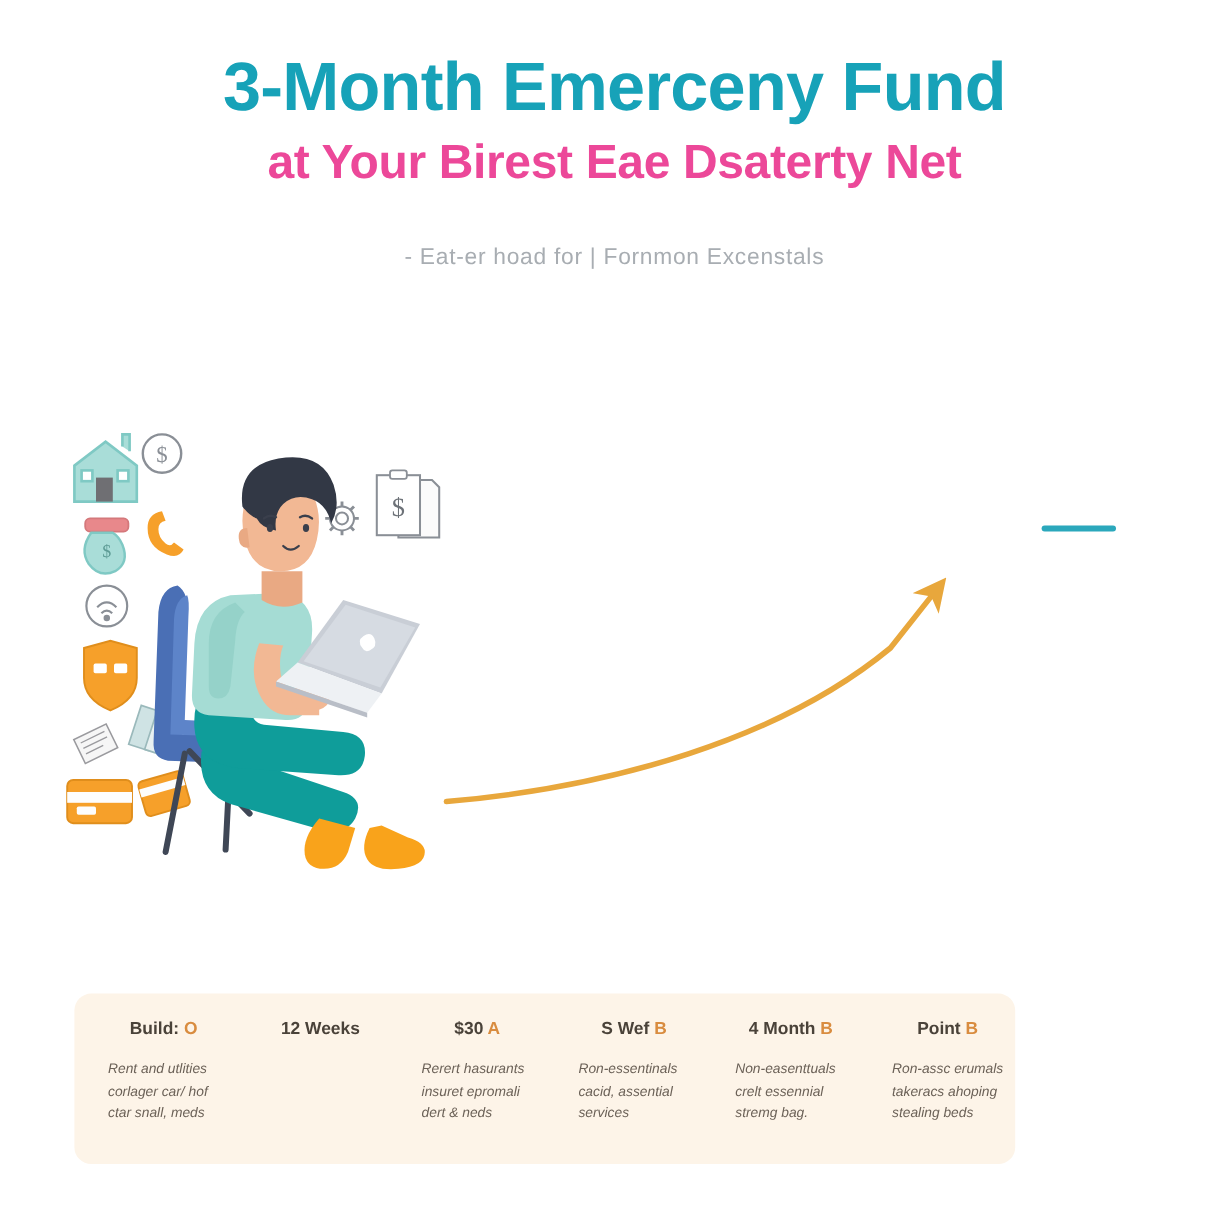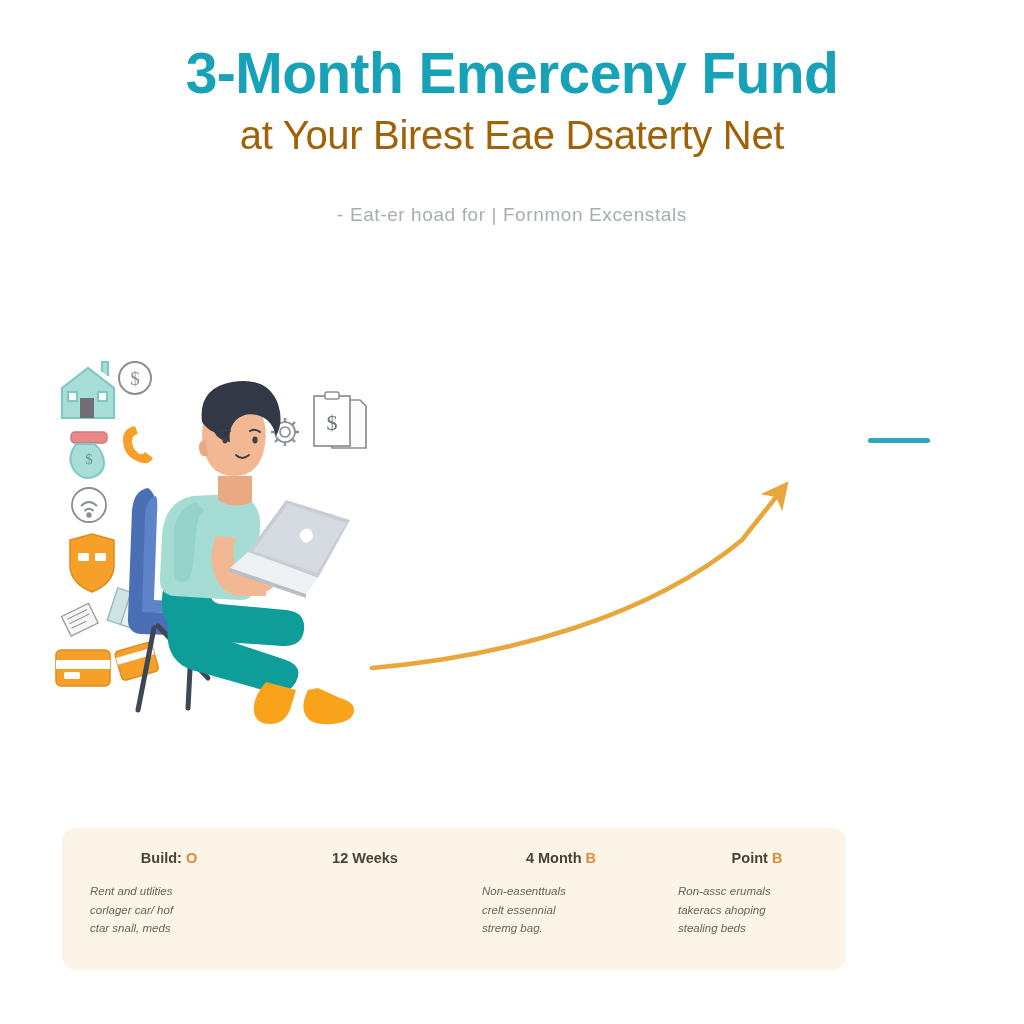--- a/index.html
+++ b/index.html
@@ -32,23 +32,23 @@
   .title-main {
     font-size: 57px;
     font-weight: 700;
     letter-spacing: -0.6px;
     color: #17A2B8;
     line-height: 1.02;
     white-space: nowrap;
   }
   .title-sub {
     font-size: 40px;
-    font-weight: 400;
+    font-weight: 700;
     letter-spacing: -0.3px;
-    color: #a16207;
+    color: #ec4899;
     line-height: 1.05;
     margin-top: 12px;
     white-space: nowrap;
   }
   .tagline {
     margin-top: 48px;
     font-size: 19px;
     font-weight: 400;
     color: #a8adb2;
     letter-spacing: 0.6px;
@@ -282,21 +282,37 @@
         <div>Rent and utlities</div>
         <div>corlager car/ hof</div>
         <div>ctar snall, meds</div>
       </div>
     </div>
 
     <div class="card">
       <div class="card-heading"><span>12 Weeks</span><span class="accent"></span></div>
     </div>
 
-
+    <div class="card">
+      <div class="card-heading"><span>$30 </span><span class="accent">A</span></div>
+      <div class="card-body">
+        <div>Rerert hasurants</div>
+        <div>insuret epromali</div>
+        <div>dert &amp; neds</div>
+      </div>
+    </div>
+
+    <div class="card">
+      <div class="card-heading"><span>S Wef </span><span class="accent">B</span></div>
+      <div class="card-body">
+        <div>Ron-essentinals</div>
+        <div>cacid, assential</div>
+        <div>services</div>
+      </div>
+    </div>
 
     <div class="card">
       <div class="card-heading"><span>4 Month </span><span class="accent">B</span></div>
       <div class="card-body">
         <div>Non-easenttuals</div>
         <div>crelt essennial</div>
         <div>stremg bag.</div>
       </div>
     </div>
 

